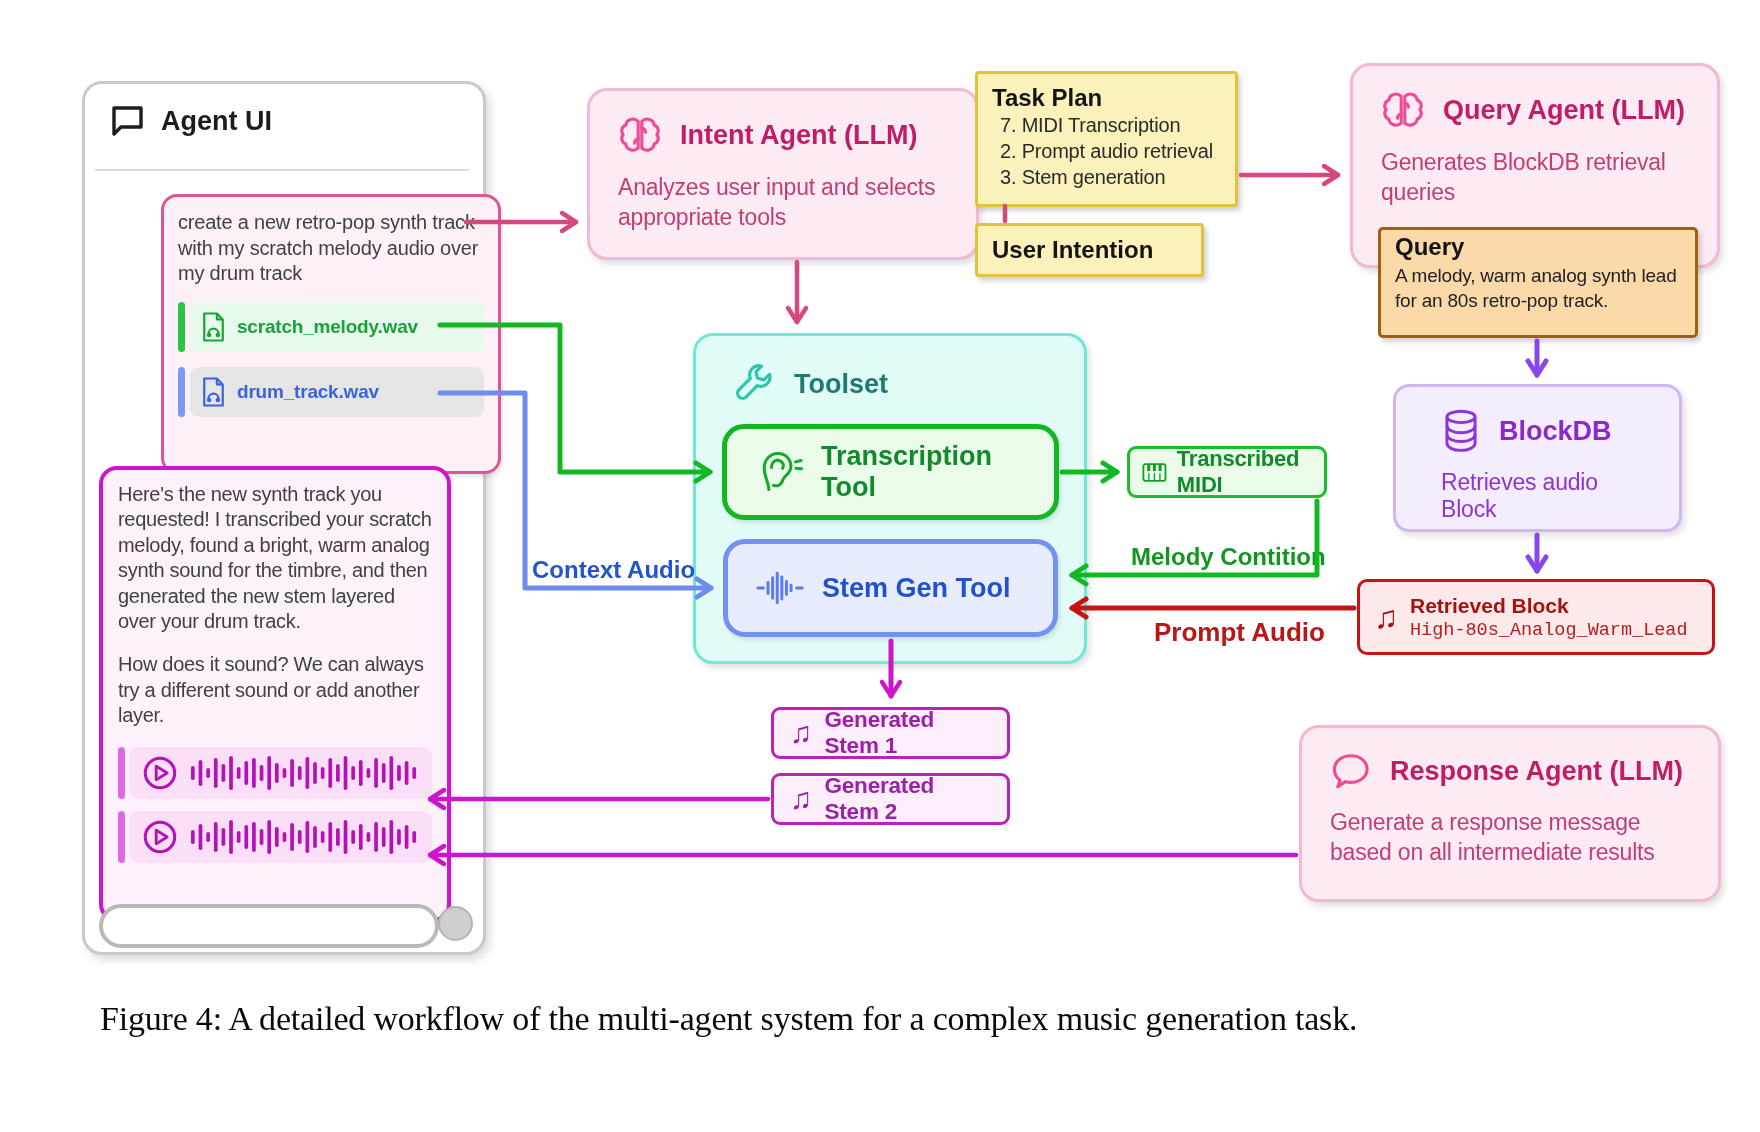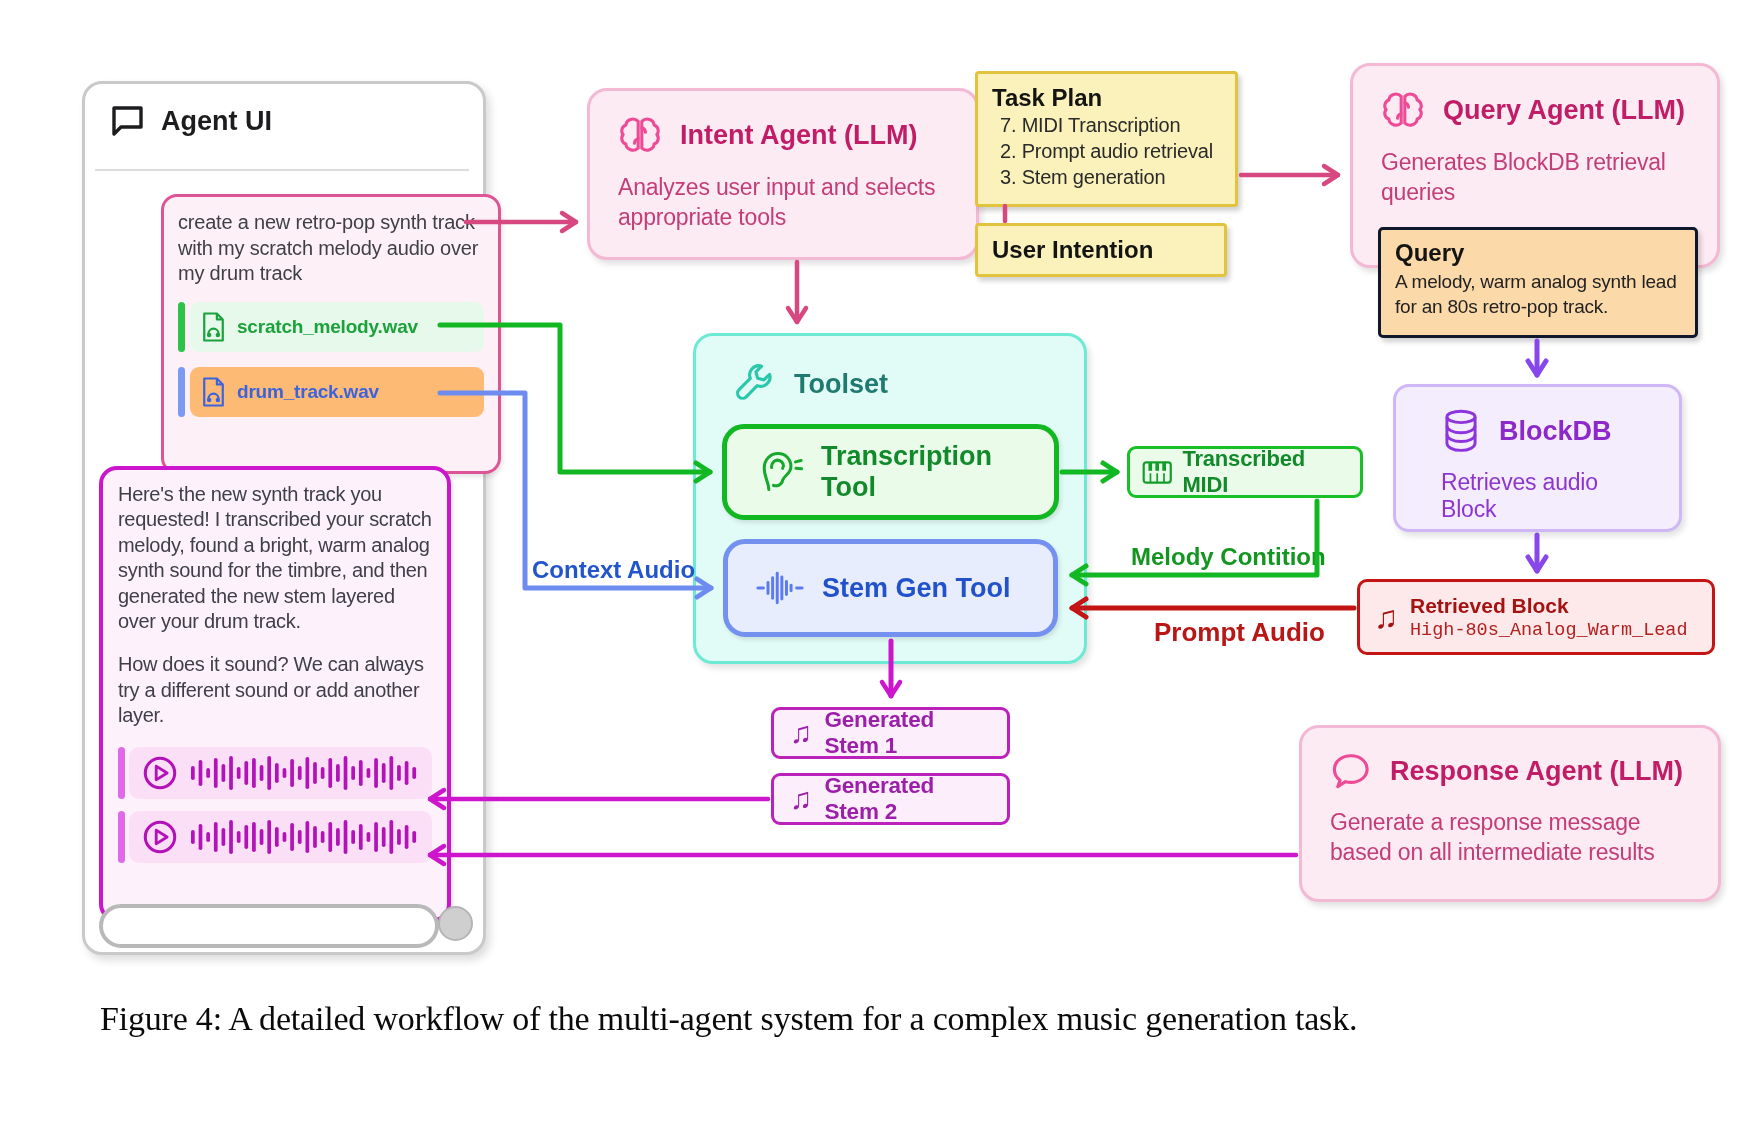--- a/index.html
+++ b/index.html
@@ -15,21 +15,21 @@
   .panel-divider{position:absolute;left:10px;right:14px;top:85px;border-top:2px solid #dcdcdc;}
 
   .user-msg{position:absolute;left:76px;top:110px;width:306px;height:248px;background:#fdf1f7;
     border:3px solid #dd5596;border-radius:16px;padding:13px 14px;box-shadow:2px 3px 4px rgba(0,0,0,.10);}
   .msg-text{font-size:20px;line-height:1.28;color:#3f3f46;letter-spacing:-.2px;}
   .file-chip{display:flex;margin-top:15px;height:50px;}
   .chip-bar{width:7px;border-radius:4px;flex:none;}
   .chip-body{flex:1;margin-left:5px;border-radius:9px;display:flex;align-items:center;gap:10px;padding:0 10px;}
   .chip-label{font-size:19px;font-weight:700;letter-spacing:-.2px;}
   .chip-green .chip-bar{background:#2bc348;} .chip-green .chip-body{background:#e7f9ea;color:#1ba23c;}
-  .chip-blue  .chip-bar{background:#7b9bf2;} .chip-blue  .chip-body{background:#fdba74;color:#3c63de;}
+  .chip-blue  .chip-bar{background:#7b9bf2;} .chip-blue  .chip-body{background:#e5e5e5;color:#3c63de;}
 
   .resp-msg{position:absolute;left:14px;top:382px;width:314px;height:424px;background:#fdf2fc;
     border:4px solid #cc15cc;border-radius:18px;padding:12px 15px;box-shadow:2px 3px 4px rgba(0,0,0,.10);}
   .resp-msg p{margin:0 0 18px 0;font-size:20px;line-height:1.27;color:#3f3f46;letter-spacing:-.3px;}
   .player{display:flex;height:52px;margin-top:12px;}
   .player-bar{width:7px;border-radius:4px;background:#e069ea;flex:none;}
   .player-body{flex:1;margin-left:4px;border-radius:10px;background:#fbdff7;
     display:flex;align-items:center;gap:12px;padding:0 12px;}
   .wave{flex:1;height:40px;fill:#b212b8;}
 
@@ -48,24 +48,24 @@
   .intent-agent{left:587px;top:88px;width:392px;height:172px;}
   .query-agent{left:1350px;top:63px;width:370px;height:205px;}
   .response-agent{left:1299px;top:725px;width:422px;height:177px;}
 
   
   .note{background:#fbf2bb;border:3px solid #e2c33e;border-radius:4px;
     box-shadow:3px 4px 5px rgba(0,0,0,.18);padding:10px 14px;z-index:12;}
   .note-title{font-size:24px;font-weight:700;color:#141414;}
   .note-item{font-size:20px;color:#2a2a2a;line-height:1.3;letter-spacing:-.2px;margin-left:8px;}
   .task-plan{left:975px;top:71px;width:263px;height:136px;}
-  .user-intention{left:975px;top:223px;width:252px;height:54px;display:flex;align-items:center;}
+  .user-intention{left:975px;top:223px;width:229px;height:54px;display:flex;align-items:center;}
   .query-note{left:1378px;top:227px;width:320px;height:111px;background:#fbd9a9;
-    border:3px solid #0f172a;border-radius:5px;box-shadow:3px 4px 5px rgba(0,0,0,.18);
-    padding:9px 14px;z-index:12;}
+    border:3px solid #a16207;border-radius:5px;box-shadow:3px 4px 5px rgba(0,0,0,.18);
+    padding:3px 14px;z-index:12;}
   .query-text{font-size:19px;color:#222;line-height:1.3;letter-spacing:-.2px;margin-top:3px;}
 
   
   .blockdb{left:1393px;top:384px;width:289px;height:148px;background:#f3edfd;
     border:3px solid #cfb6f5;border-radius:16px;box-shadow:3px 4px 6px rgba(0,0,0,.12);
     padding:22px 45px;z-index:10;}
   .blockdb .llm-title{color:#8d28c9;}
   .blockdb-desc{font-size:23px;color:#8d35cf;letter-spacing:-.2px;}
   .retrieved{left:1357px;top:579px;width:358px;height:76px;background:#fde9e9;
     border:3px solid #c41414;border-radius:10px;display:flex;align-items:center;gap:12px;
@@ -79,21 +79,21 @@
   .toolset-head{position:absolute;left:36px;top:26px;display:flex;align-items:center;gap:18px;}
   .toolset-title{font-size:27px;font-weight:700;color:#207a70;}
   .tool{border-radius:22px;display:flex;align-items:center;gap:18px;padding-left:28px;z-index:11;
     box-shadow:2px 3px 4px rgba(0,0,0,.10);}
   .transcription{left:722px;top:424px;width:337px;height:96px;background:#eafce9;border:5px solid #12b822;}
   .transcription .tool-label{color:#128a2b;}
   .stemgen{left:723px;top:539px;width:335px;height:98px;background:#e7edfd;border:5px solid #7591ef;}
   .stemgen .tool-label{color:#2152cc;}
   .tool-label{font-size:27px;font-weight:700;}
 
-  .midi-box{left:1127px;top:446px;width:236px;height:52px;background:#eafce9;border:3px solid #16c026;
+  .midi-box{left:1127px;top:446px;width:200px;height:52px;background:#eafce9;border:3px solid #16c026;
     border-radius:9px;display:flex;align-items:center;gap:10px;padding:0 12px;z-index:10;}
   .midi-label{font-size:22px;font-weight:700;color:#128a2b;letter-spacing:-.2px;}
 
   .stem-out{width:239px;height:52px;left:771px;background:#fceffb;border:3px solid #bb22bb;
     border-radius:9px;display:flex;align-items:center;gap:12px;padding:0 16px;z-index:10;}
   .stem-out .note-glyph{font-size:30px;color:#9b1fa8;line-height:1;}
   .stem-label{font-size:22.5px;font-weight:700;color:#9b1fa8;letter-spacing:-.2px;}
 
   .edge-label{font-weight:700;z-index:25;}
   .lbl-context{left:532px;top:556px;font-size:24px;color:#2255cc;}

